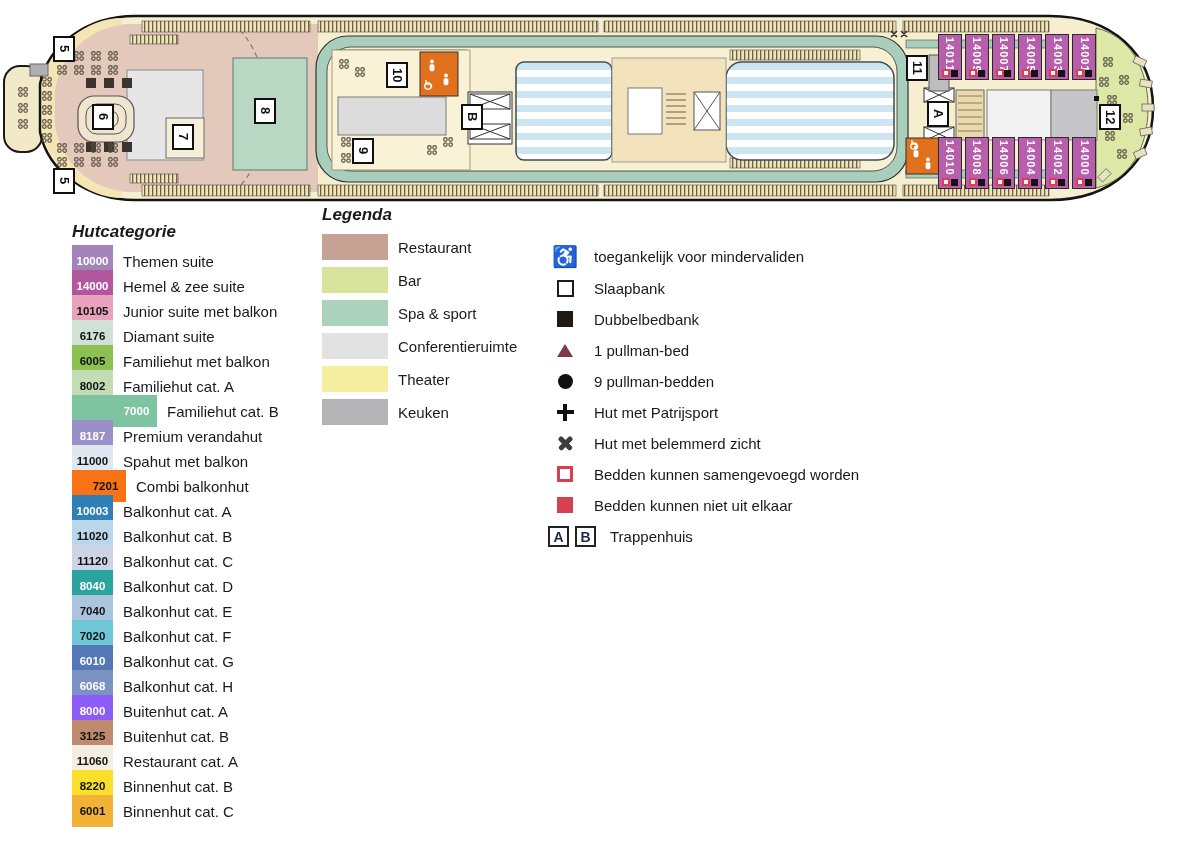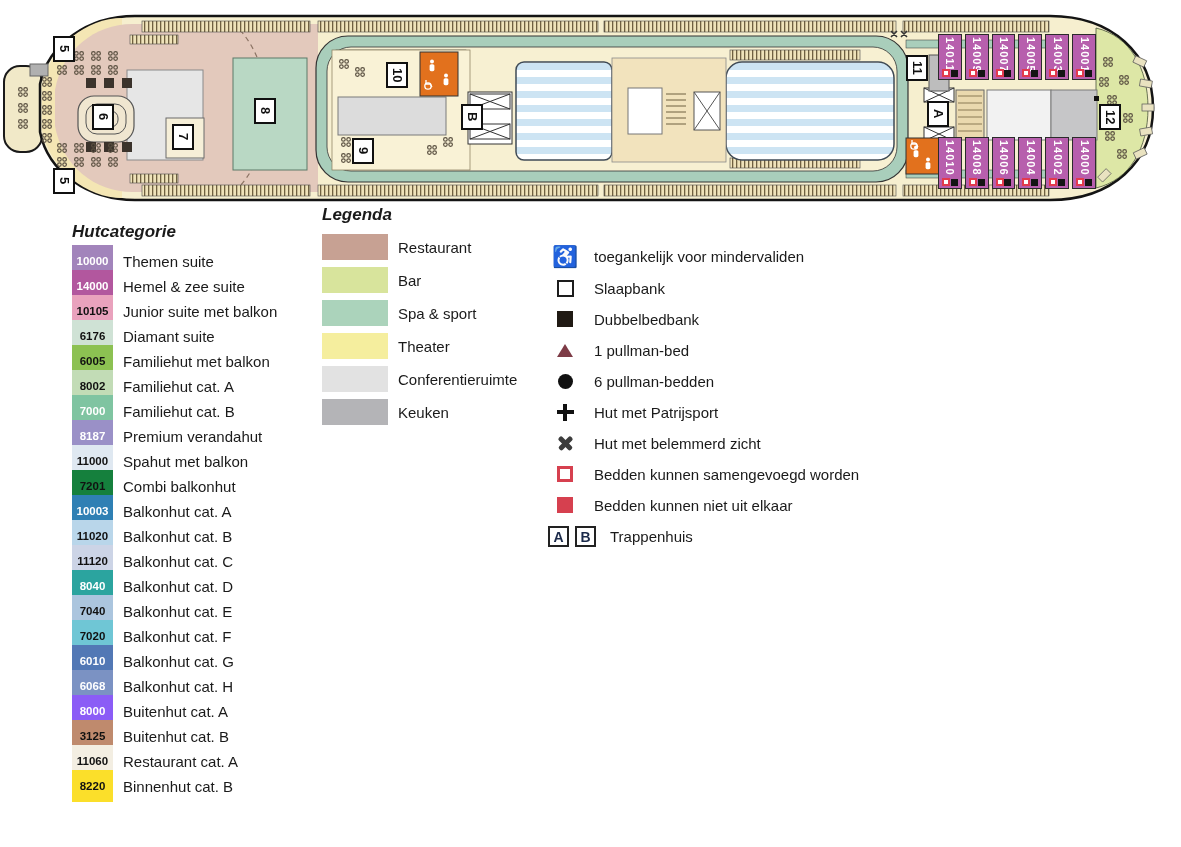--- a/index.html
+++ b/index.html
@@ -398,36 +398,36 @@
         <span class="hc-swatch" style="background: rgb(140, 193, 82); color: rgb(17, 17, 17);">6005</span>
         <span class="hc-label">Familiehut met balkon</span>
       </div>
 
       <div class="hc-row">
         <span class="hc-swatch" style="background: rgb(194, 220, 182); color: rgb(17, 17, 17);">8002</span>
         <span class="hc-label">Familiehut cat. A</span>
       </div>
 
       <div class="hc-row">
-        <span class="hc-swatch" style="background: rgb(127, 196, 161); color: rgb(255, 255, 255);">7000</span>
+        <span class="hc-swatch" style="background: rgb(127, 196, 161); color: rgb(255, 255, 255); padding-left: 44px;">7000</span>
         <span class="hc-label">Familiehut cat. B</span>
       </div>
 
       <div class="hc-row">
         <span class="hc-swatch" style="background: rgb(154, 144, 199); color: rgb(255, 255, 255);">8187</span>
         <span class="hc-label">Premium verandahut</span>
       </div>
 
       <div class="hc-row">
         <span class="hc-swatch" style="background: rgb(223, 232, 241); color: rgb(17, 17, 17);">11000</span>
         <span class="hc-label">Spahut met balkon</span>
       </div>
 
       <div class="hc-row">
-        <span class="hc-swatch" style="background: #15803d; color: rgb(17, 17, 17);">7201</span>
+        <span class="hc-swatch" style="background: #f97316; color: rgb(17, 17, 17); padding-left: 13px;">7201</span>
         <span class="hc-label">Combi balkonhut</span>
       </div>
 
       <div class="hc-row">
         <span class="hc-swatch" style="background: rgb(47, 128, 180); color: rgb(255, 255, 255);">10003</span>
         <span class="hc-label">Balkonhut cat. A</span>
       </div>
 
       <div class="hc-row">
         <span class="hc-swatch" style="background: rgb(185, 214, 234); color: rgb(17, 17, 17);">11020</span>
@@ -477,20 +477,24 @@
       <div class="hc-row">
         <span class="hc-swatch" style="background: rgb(243, 238, 226); color: rgb(17, 17, 17);">11060</span>
         <span class="hc-label">Restaurant cat. A</span>
       </div>
 
       <div class="hc-row">
         <span class="hc-swatch" style="background: rgb(251, 223, 42); color: rgb(17, 17, 17);">8220</span>
         <span class="hc-label">Binnenhut cat. B</span>
       </div>
 
+      <div class="hc-row">
+        <span class="hc-swatch" style="background: rgb(241, 178, 53); color: rgb(17, 17, 17);">6001</span>
+        <span class="hc-label">Binnenhut cat. C</span>
+      </div>
 
   </div>
 </div>
 
 <div class="legenda">
   <h3 class="legend-title">Legenda</h3>
   <div>
 
       <div class="lg-row">
         <span class="lg-swatch" style="background: rgb(199, 161, 147);"></span>
@@ -501,27 +505,27 @@
         <span class="lg-swatch" style="background: rgb(216, 228, 156);"></span>
         <span class="lg-label">Bar</span>
       </div>
 
       <div class="lg-row">
         <span class="lg-swatch" style="background: rgb(171, 211, 187);"></span>
         <span class="lg-label">Spa &amp; sport</span>
       </div>
 
       <div class="lg-row">
+        <span class="lg-swatch" style="background: rgb(226, 226, 226);"></span>
+        <span class="lg-label">Conferentieruimte</span>
+      </div>
+
+      <div class="lg-row">
         <span class="lg-swatch" style="background: rgb(245, 238, 158);"></span>
         <span class="lg-label">Theater</span>
-      </div>
-
-      <div class="lg-row">
-        <span class="lg-swatch" style="background: rgb(226, 226, 226);"></span>
-        <span class="lg-label">Conferentieruimte</span>
       </div>
 
       <div class="lg-row">
         <span class="lg-swatch" style="background: rgb(180, 180, 183);"></span>
         <span class="lg-label">Keuken</span>
       </div>
 
   </div>
 </div>
 
@@ -554,21 +558,21 @@
         <span class="sym-icon">
           <span class="i-triangle"></span>
         </span>
         <span class="sym-label">1 pullman-bed</span>
       </div>
 
       <div class="sym-row">
         <span class="sym-icon">
           <span class="i-circle"></span>
         </span>
-        <span class="sym-label">6 pullman-bedden</span>
+        <span class="sym-label">9 pullman-bedden</span>
       </div>
 
       <div class="sym-row">
         <span class="sym-icon">
           <span class="i-plus"></span>
         </span>
         <span class="sym-label">Hut met Patrijsport</span>
       </div>
 
       <div class="sym-row">

